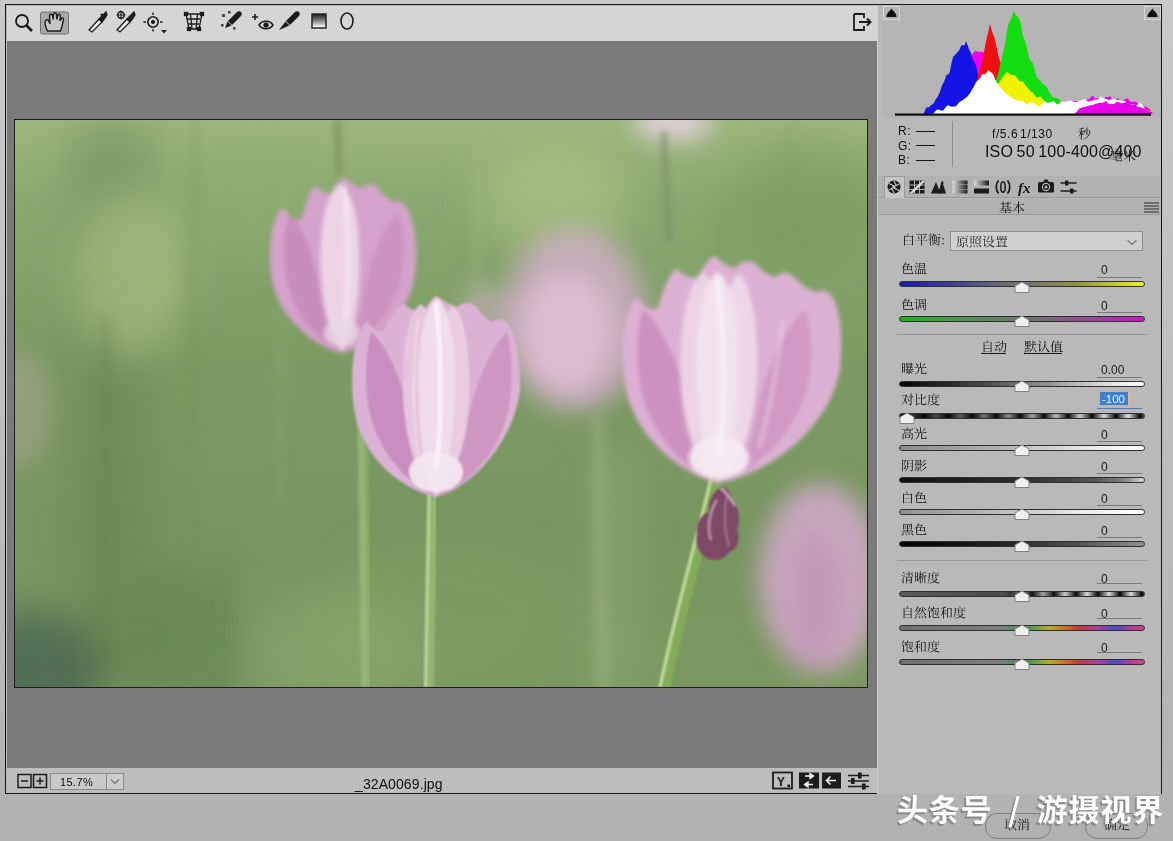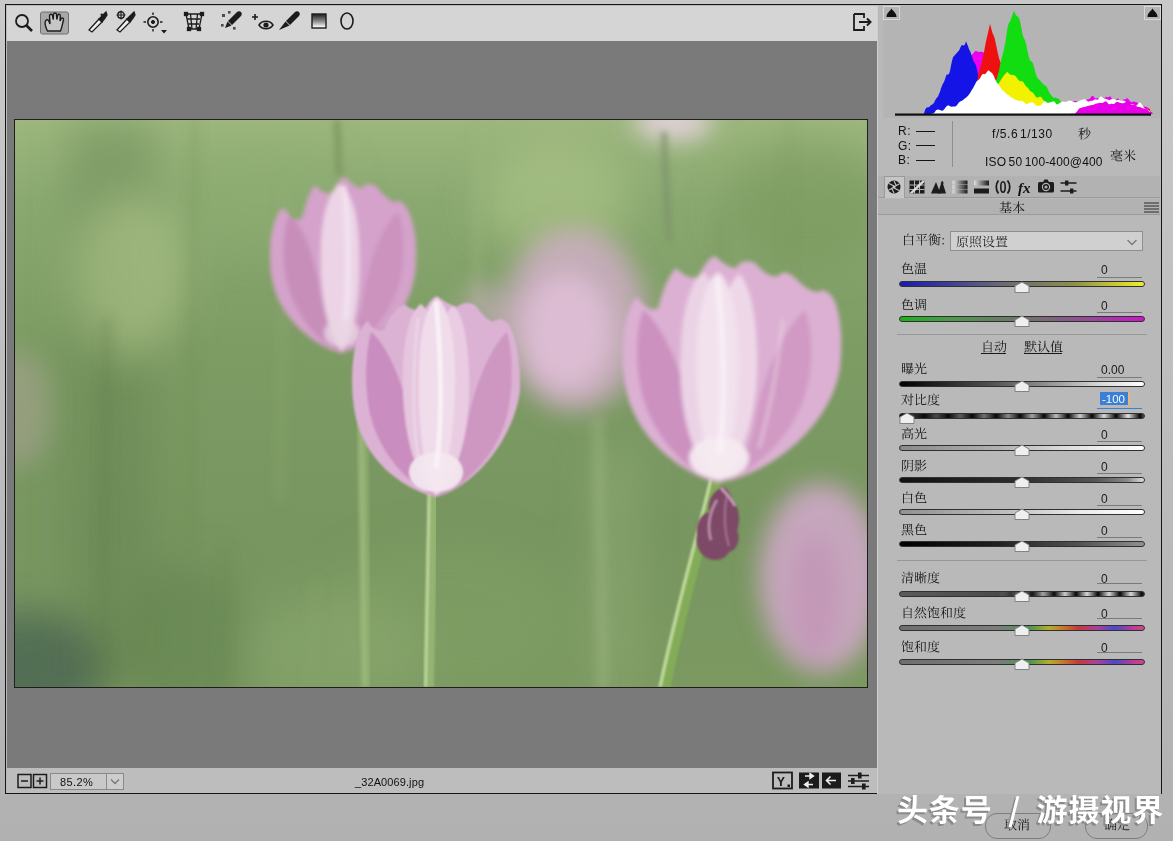--- a/index.html
+++ b/index.html
@@ -233,21 +233,21 @@
 </svg>
 <div class="abs mono" style="left:898px;top:124px;font-size:12px;line-height:14.6px;letter-spacing:0.5px">R:<br>G:<br>B:</div>
 <div class="abs" style="left:916px;top:131px;width:19px;height:1.2px;background:#151515"></div>
 <div class="abs" style="left:916px;top:145px;width:19px;height:1.2px;background:#151515"></div>
 <div class="abs" style="left:916px;top:160px;width:19px;height:1.2px;background:#151515"></div>
 <div class="abs" style="left:951.5px;top:121px;width:1px;height:46px;background:#8f8f8f"></div>
 <div class="abs mono" style="left:992px;top:127px;font-size:12px;letter-spacing:0.55px;word-spacing:-2px">f/5.6  1/130</div>
 <svg style="position:absolute;left:1078px;top:127px;overflow:visible" width="15" height="16" viewBox="0 0 15 16">
     <path d="M9.8 0.7 8.5 0.6V8.2H8.7C9.0 8.2 9.4 8.0 9.4 7.8V1.1C9.7 1.0 9.8 0.9 9.8 0.7ZM10.3 2.8 10.1 2.9C10.8 3.7 11.6 5.1 11.6 6.2C12.6 7.1 13.4 4.8 10.3 2.8ZM12.4 6.9 11.1 6.4C9.7 9.9 7.7 11.2 4.8 12.2L4.8 12.5C8.2 11.7 10.3 10.4 11.9 7.1C12.2 7.1 12.4 7.1 12.4 6.9ZM8.0 3.0 6.6 2.7C6.4 4.4 6.0 6.1 5.4 7.3L5.6 7.4C6.4 6.4 7.1 4.9 7.5 3.3C7.8 3.3 7.9 3.2 8.0 3.0ZM5.0 3.8 4.4 4.5H3.7V2.0C4.3 1.8 4.8 1.7 5.3 1.5C5.6 1.6 5.8 1.6 6.0 1.5L4.9 0.6C4.0 1.1 2.1 1.9 0.5 2.3L0.6 2.5C1.3 2.4 2.1 2.3 2.8 2.1V4.5L0.5 4.5L0.6 4.9H2.5C2.1 6.7 1.3 8.5 0.3 9.9L0.5 10.1C1.5 9.1 2.3 8.0 2.8 6.7V12.5H3.0C3.4 12.5 3.7 12.2 3.7 12.2V6.1C4.1 6.7 4.5 7.4 4.6 8.0C5.4 8.7 6.1 7.0 3.7 5.7V4.9H5.7C5.8 4.9 6.0 4.8 6.0 4.7C5.6 4.3 5.0 3.8 5.0 3.8Z" fill="#1a1a1a" opacity="1.0"></path>
   </svg>
-<div class="abs mono" style="left:985px;top:155px;font-size:12px;letter-spacing:0.15px;word-spacing:-1px">ISO 50  100-400@400</div>
+<div class="abs mono" style="left:985px;top:143px;font-size:16px;letter-spacing:0.15px;word-spacing:-1px">ISO 50  100-400@400</div>
 <svg style="position:absolute;left:1110px;top:149px;overflow:visible" width="28" height="16" viewBox="0 0 28 16">
     <path d="M5.6 0.5 5.4 0.7C5.9 0.9 6.4 1.4 6.6 1.9C7.5 2.4 8.0 0.6 5.6 0.5ZM11.3 1.2 10.6 2.0H0.6L0.7 2.4H12.1C12.3 2.4 12.4 2.3 12.4 2.2C12.0 1.8 11.3 1.2 11.3 1.2ZM9.9 7.1 9.0 6.3C7.5 6.8 4.5 7.4 2.1 7.7L2.1 8.0C3.3 7.9 4.5 7.8 5.6 7.6V8.5L1.7 8.9L1.8 9.3L5.6 8.9V9.9L0.9 10.4L1.1 10.8L5.6 10.3V11.3C5.6 12.1 5.9 12.2 7.1 12.2H9.0C11.7 12.2 12.2 12.1 12.2 11.7C12.2 11.5 12.1 11.4 11.8 11.3L11.7 10.0H11.6C11.4 10.6 11.3 11.1 11.2 11.3C11.1 11.4 11.0 11.4 10.8 11.5C10.6 11.5 9.9 11.5 9.1 11.5H7.2C6.5 11.5 6.4 11.4 6.4 11.2V10.2L11.6 9.8C11.8 9.7 11.9 9.6 11.9 9.5C11.5 9.2 10.8 8.7 10.8 8.7L10.3 9.5L6.4 9.9V8.8L10.4 8.5C10.6 8.4 10.7 8.4 10.7 8.2C10.3 7.9 9.7 7.5 9.7 7.5L9.2 8.2L6.4 8.5V7.7V7.5C7.5 7.4 8.5 7.2 9.3 7.1C9.6 7.2 9.8 7.2 9.9 7.1ZM1.8 5.2 1.6 5.2C1.7 5.9 1.4 6.6 1.0 6.9C0.7 7.0 0.5 7.3 0.7 7.5C0.8 7.8 1.2 7.8 1.5 7.6C1.8 7.4 2.1 6.9 2.0 6.2H11.0C10.9 6.6 10.8 7.2 10.7 7.5L10.9 7.6C11.2 7.3 11.7 6.7 12.0 6.3C12.2 6.3 12.4 6.3 12.5 6.2L11.5 5.3L11.0 5.8H1.9C1.9 5.6 1.9 5.4 1.8 5.2ZM3.8 5.3V5.0H9.3V5.4H9.5C9.8 5.4 10.2 5.3 10.2 5.2V3.7C10.4 3.6 10.6 3.5 10.7 3.5L9.7 2.7L9.2 3.2H3.9L3.0 2.8V5.5H3.1C3.4 5.5 3.8 5.4 3.8 5.3ZM9.3 3.6V4.6H3.8V3.6Z M15.0 1.4 14.8 1.5C15.5 2.3 16.4 3.5 16.6 4.5C17.6 5.3 18.2 3.1 15.0 1.4ZM23.1 1.3C22.4 2.5 21.5 3.8 20.9 4.6L21.0 4.8C21.9 4.1 23.0 3.1 23.8 2.1C24.1 2.2 24.3 2.1 24.3 1.9ZM19.0 0.5V5.4H13.6L13.7 5.8H18.4C17.3 7.8 15.5 9.8 13.4 11.2L13.5 11.3C15.8 10.2 17.8 8.5 19.0 6.5V12.5H19.2C19.5 12.5 19.9 12.3 19.9 12.1V5.9C21.0 8.3 22.8 10.2 24.8 11.2C24.9 10.8 25.2 10.5 25.6 10.5L25.6 10.4C23.6 9.6 21.4 7.8 20.1 5.8H25.1C25.3 5.8 25.4 5.8 25.4 5.6C25.0 5.2 24.2 4.6 24.2 4.6L23.6 5.4H19.9V1.1C20.2 1.0 20.3 0.9 20.4 0.7Z" fill="#1a1a1a" opacity="1.0"></path>
   </svg>
 <div class="abs" style="left:878px;top:176px;width:282px;height:22px;background:#b2b2b2;border-bottom:1px solid #9a9a9a"></div>
 <div class="abs" style="left:883.5px;top:176px;width:21px;height:22px;background:#c6c6c6;border:1px solid #9a9a9a;border-bottom:none"></div>
 <svg class="abs" style="left:878px;top:176px" width="282" height="22" viewBox="0 0 282 22">
 <g transform="translate(16,11)">
       <circle r="6.5" fill="#1c1c1c"></circle>
 <g stroke="#c6c6c6" stroke-width="1.1" fill="none">
         <path d="M0,-6 L2.5,-1 M5.2,-3 L0.5,-0.5 M5,3.5 L0,1 M0,6 L-2.5,1 M-5.2,3 L-0.5,0.5 M-5,-3.5 L0,-1"></path>
@@ -429,22 +429,22 @@
   </svg>
 <svg class="abs" style="left:17px;top:773px" width="110" height="17" viewBox="0 0 110 17">
 <rect x="1" y="1.5" width="13" height="13" fill="none" stroke="#1c1c1c" stroke-width="1.5"></rect>
 <path d="M4,8 L11,8" stroke="#1c1c1c" stroke-width="1.5"></path>
 <rect x="16.5" y="1.5" width="13" height="13" fill="none" stroke="#1c1c1c" stroke-width="1.5"></rect>
 <path d="M19.5,8 L26.5,8 M23,4.5 L23,11.5" stroke="#1c1c1c" stroke-width="1.5"></path>
 <rect x="33.5" y="0.5" width="56" height="16" fill="#c9c9c9" stroke="#8a8a8a" stroke-width="1"></rect>
 <rect x="89.5" y="0.5" width="17" height="16" fill="#cdcdcd" stroke="#8a8a8a" stroke-width="1"></rect>
 <path d="M94,6.5 L98,10.5 L102,6.5" stroke="#777" stroke-width="1.4" fill="none"></path>
 </svg>
-<div class="abs mono" style="left:60px;top:776px;font-size:11px;letter-spacing:0.4px">85.2%</div>
-<div class="abs mono" style="left:355px;top:776px;font-size:11px;letter-spacing:0.1px">_32A0069.jpg</div>
+<div class="abs mono" style="left:60px;top:776px;font-size:11px;letter-spacing:0.4px">15.7%</div>
+<div class="abs mono" style="left:355px;top:776px;font-size:14px;letter-spacing:0.1px">_32A0069.jpg</div>
 <svg class="abs" style="left:772px;top:770px" width="100" height="22" viewBox="0 0 100 22">
 <rect x="1" y="2.5" width="19" height="16" fill="none" stroke="#1c1c1c" stroke-width="1.8"></rect>
 <text x="5" y="15.5" font-family="Liberation Mono" font-size="13" font-weight="bold" fill="#1c1c1c">Y</text>
 <rect x="15.5" y="14.5" width="2.5" height="2.5" fill="#1c1c1c"></rect>
 <rect x="27" y="2.5" width="20" height="16" fill="#1c1c1c"></rect>
 <g stroke="#f0f0f0" stroke-width="1.4" fill="#f0f0f0">
       <path d="M33,6 L41,6 M33,14.5 L41,14.5"></path>
       <path d="M38,3.5 L41.5,6 L38,8.5 Z"></path>
       <path d="M36,12 L32.5,14.5 L36,17 Z"></path>
     </g>

